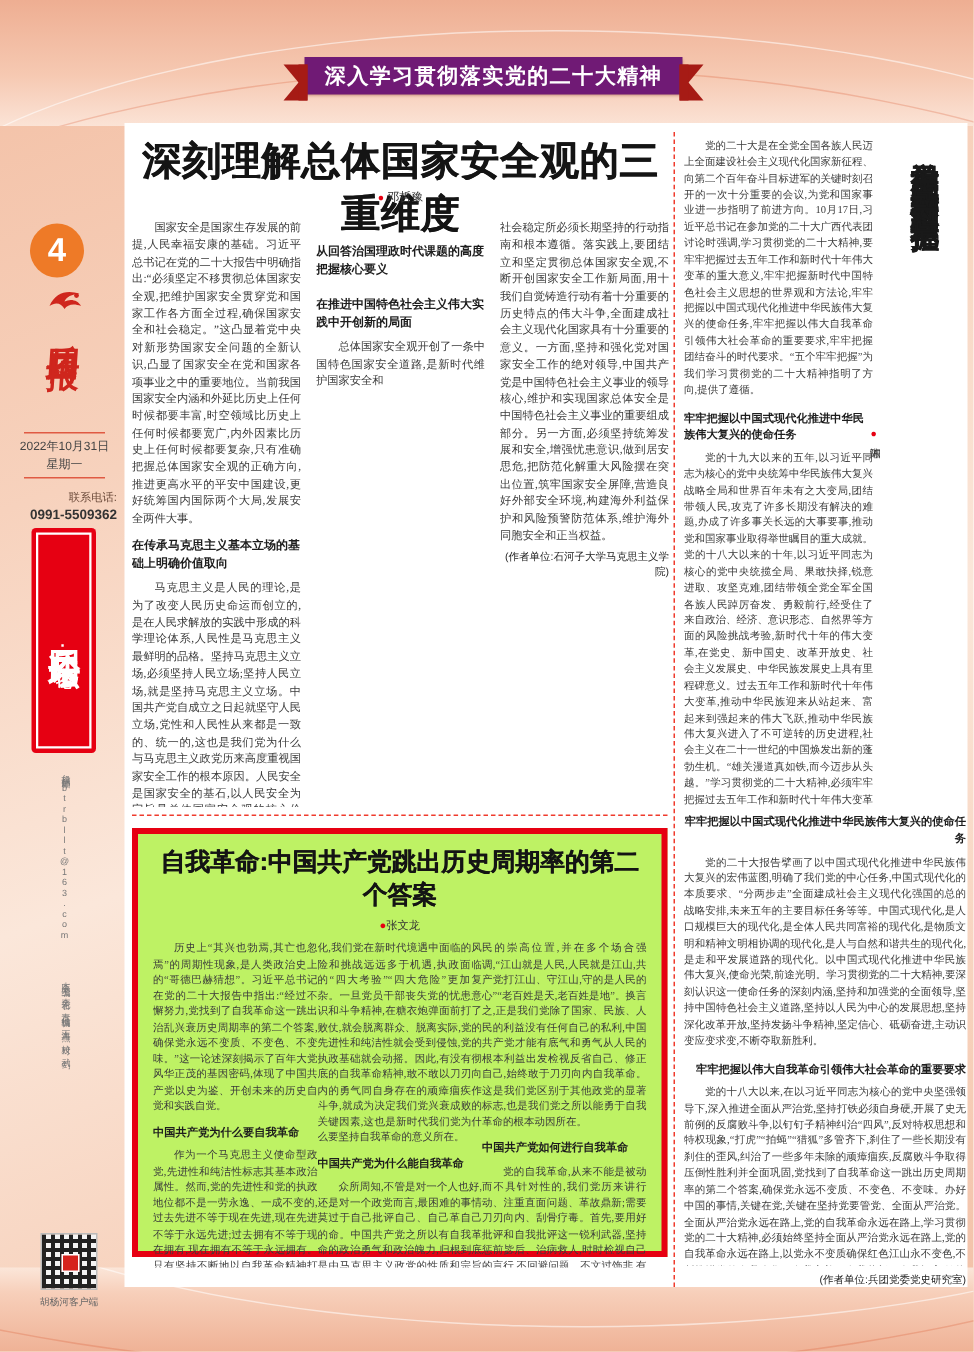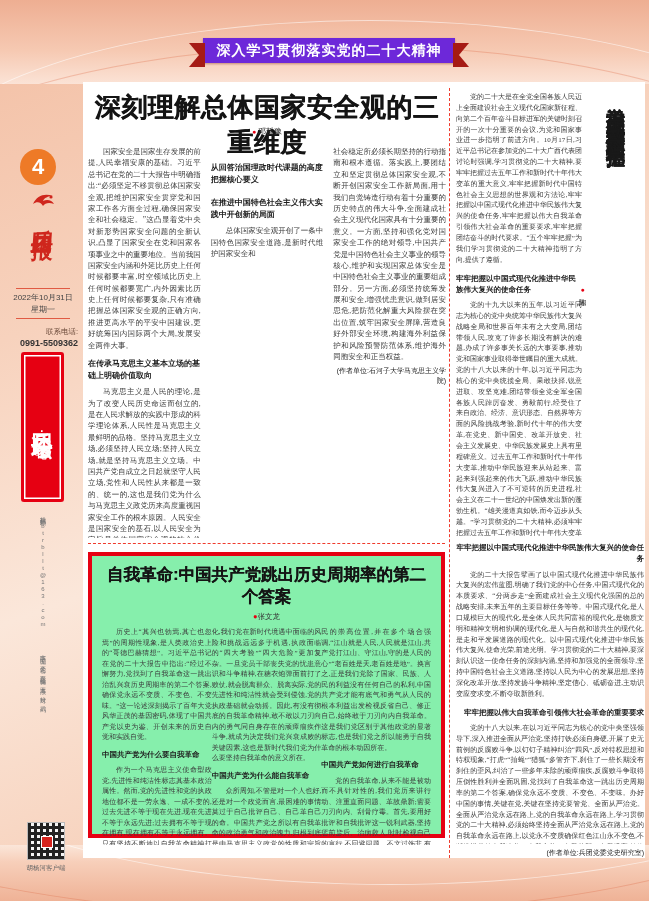--- a/index.html
+++ b/index.html
@@ -16,21 +16,21 @@
     background:linear-gradient(0deg,#efb296 0%,#f7cfba 70%,#fbe6d9 100%); }
   .arc { position:absolute; border-radius:50%; border:1.5px solid rgba(255,255,255,.55); }
   .arc.a1 { width:900px; height:300px; left:-80px; top:20px; }
   .arc.a2 { width:1000px; height:360px; left:-150px; top:45px; border-color:rgba(214,80,40,.25); }
   .arc.a3 { width:900px; height:260px; left:-60px; top:-220px; }
   .arc.a4 { width:1100px; height:320px; left:-240px; top:-250px; border-color:rgba(214,80,40,.25); }
 
   .paper { position:absolute; left:83px; top:82px; width:562px; height:776px; background:#ffffff; }
 
   
-  .ribbon { position:absolute; left:203px; top:38px; width:252px; height:25px; background:#6d28d9;
+  .ribbon { position:absolute; left:203px; top:38px; width:252px; height:25px; background:#701a75;
     z-index:5; display:flex; align-items:center; justify-content:center;
     box-shadow:0 1px 2px rgba(120,30,10,.4); }
   .ribbon .txt { color:#fff; font-family:"Liberation Sans","DejaVu Sans",sans-serif;
     font-weight:bold; font-size:14px; letter-spacing:1px; white-space:nowrap; }
   .ribbon:before, .ribbon:after { content:""; position:absolute; top:5px; width:0; height:0; z-index:-1;
     border-top:12px solid #a61b15; border-bottom:12px solid #a61b15; }
   .ribbon:before { left:-14px; border-left:10px solid transparent; border-right:6px solid #a61b15; }
   .ribbon:after  { right:-14px; border-right:10px solid transparent; border-left:6px solid #a61b15; }
 
   
@@ -80,21 +80,21 @@
   .subhead { font-family:"Liberation Sans","DejaVu Sans",sans-serif; font-weight:bold; font-size:8px;
     line-height:1.45; color:#1d1d1d; text-align:left; margin:7px 0 5px; }
   .attribution { font-size:7px; color:#222; text-align:right; margin-top:4px;
     font-family:"Liberation Sans","DejaVu Sans",sans-serif; }
 
   .h-dash { position:absolute; left:88px; top:543px; width:357px; border-top:1.5px dashed #ef3b2d; }
   .v-dash { position:absolute; left:449px; top:88px; height:770px; border-left:1.5px dashed #ef3b2d; }
 
   
   .red-box { position:absolute; left:88px; top:552px; width:357px; height:286px;
-    border:4px solid #e60012; background:#86efac; padding:6px 10px 8px; }
+    border:4px solid #e60012; background:#bef264; padding:6px 10px 8px; }
   .rb-head { text-align:center; font-family:"Liberation Sans","DejaVu Sans",sans-serif;
     font-weight:bold; font-size:16.5px; color:#141414; margin-top:2px; text-shadow:0.3px 0 #141414; }
   .rb-byline { text-align:center; font-size:7.5px; color:#333; margin:4px 0 5px;
     font-family:"Liberation Sans","DejaVu Sans",sans-serif; }
   .rb-cols { display:flex; height:218px; }
   .rb-cols .col p { font-size:7px; line-height:1.5; }
   .rb-cols .subhead { text-align:left; font-size:7.5px; }
 
   
   .r-narrow { position:absolute; left:456px; top:92px; width:126px; height:446px; overflow:hidden; }

